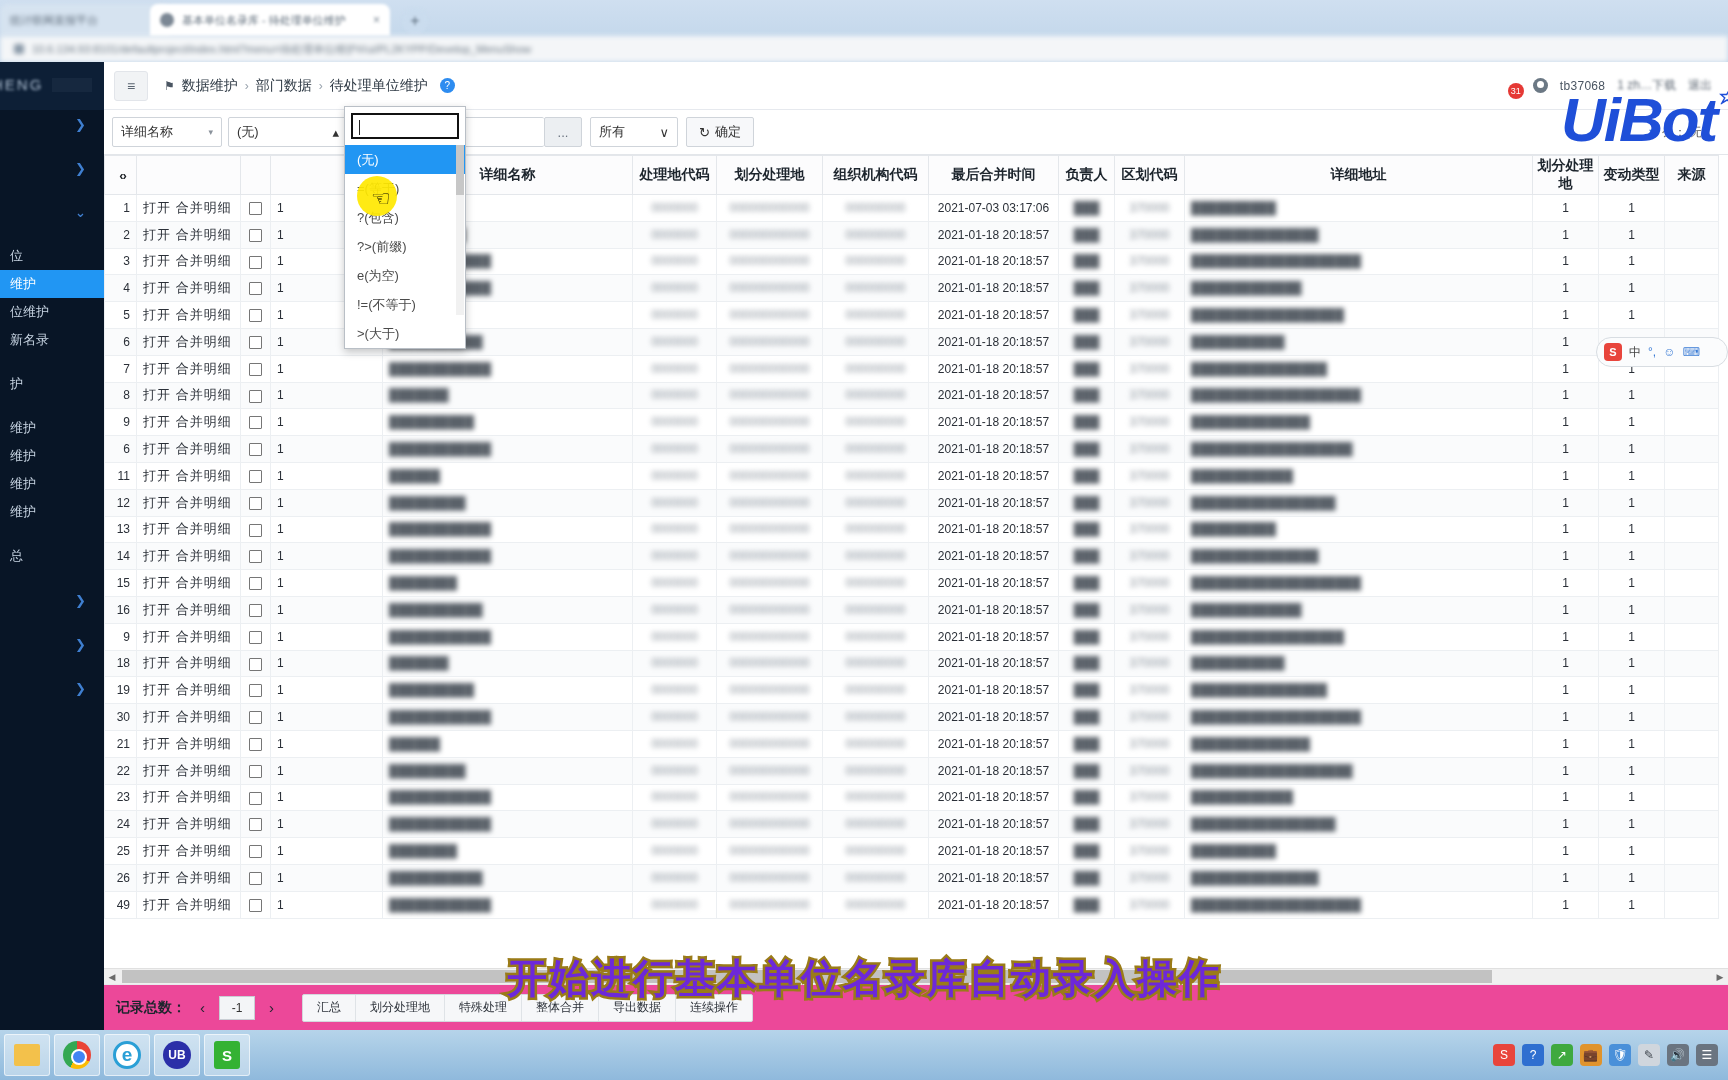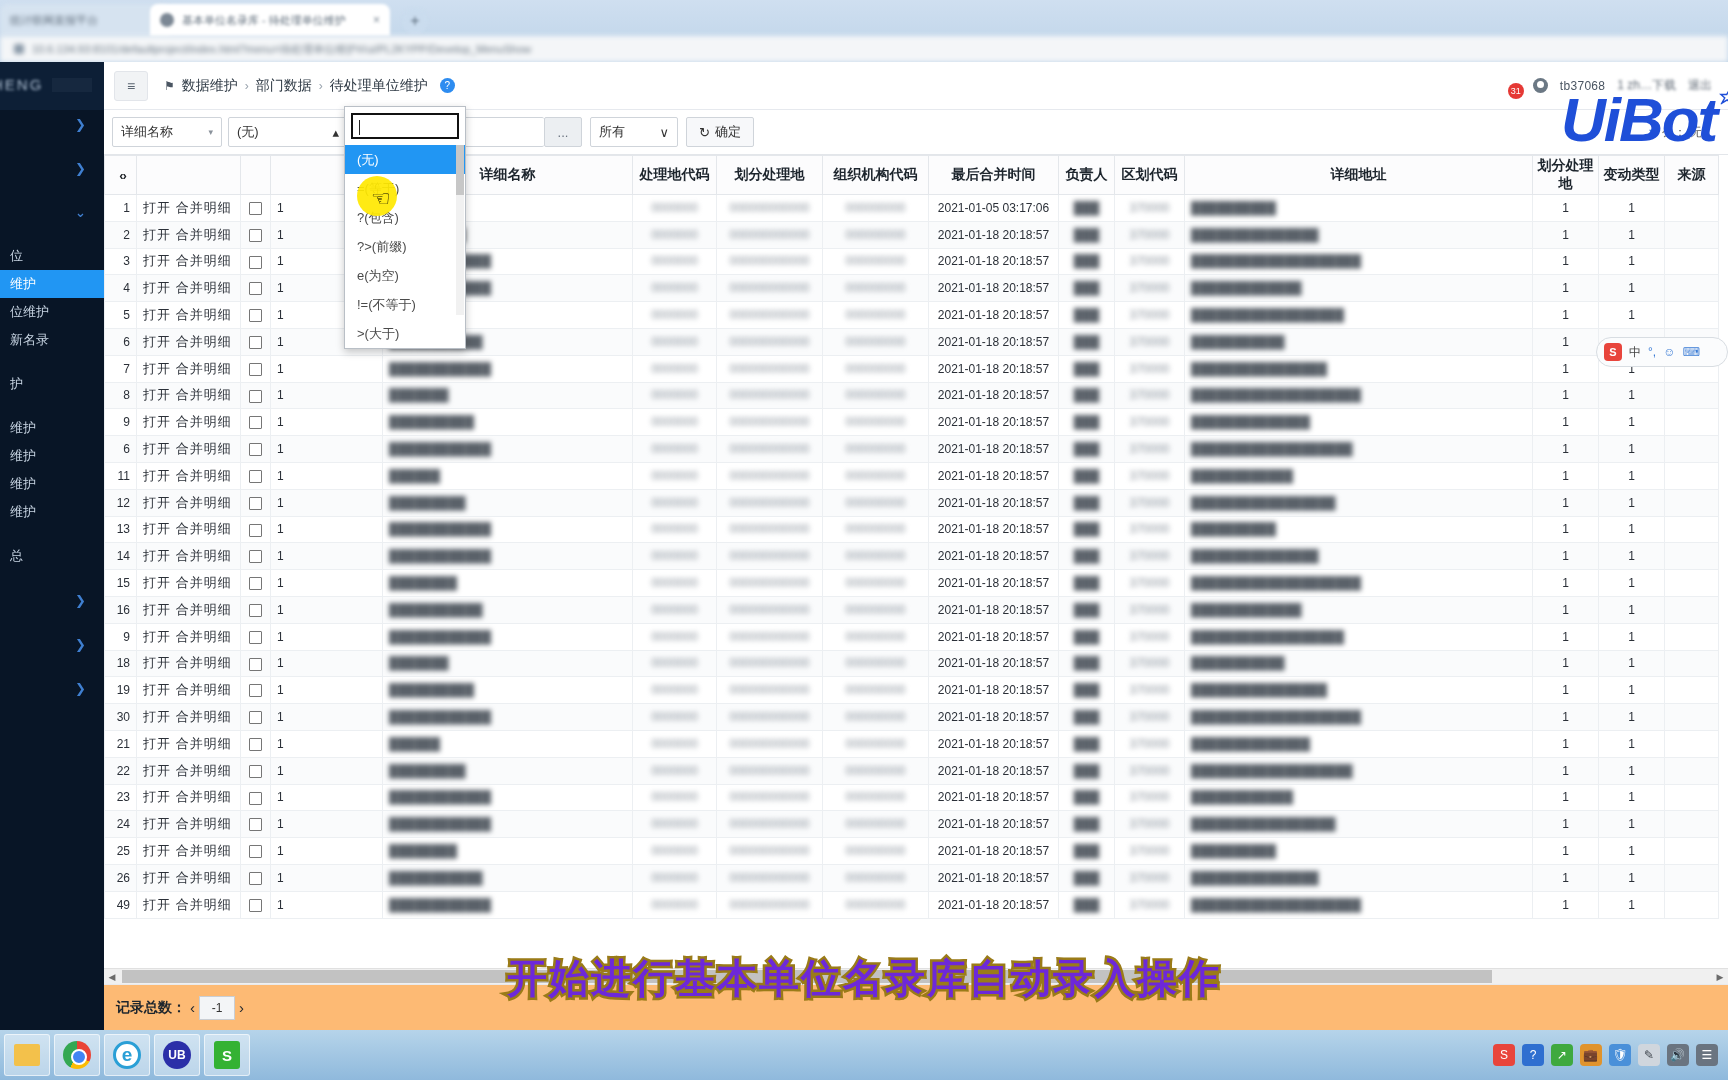--- a/index.html
+++ b/index.html
@@ -140,21 +140,21 @@
 
   
   #hscroll { position:absolute; left:0; bottom:46px; width:1624px; height:16px;
     background:#f0f0f0; border-top:1px solid #e0e0e0; display:flex; align-items:center; }
   #hscroll .arw { width:16px; text-align:center; font-size:9px; color:#6b6b6b; }
   #hscroll .track { flex:1; height:13px; background:#f0f0f0; position:relative; }
   #hscroll .thumb { position:absolute; left:2px; top:0; width:1370px; height:13px; background:#c2c2c2; }
 
   
   #footer { position:absolute; left:0; bottom:0; width:1624px; height:46px;
-    background:#fdba74; display:flex; align-items:center; padding:0 12px; 
+    background:#ec4899; display:flex; align-items:center; padding:0 12px; gap:10px;
     border-top:1px solid #e8eaed; }
   #footer .lbl { font-size:14px; color:#1d252d; font-weight:bold; }
   #footer .pgarw { font-size:15px; color:#1d252d; padding:0 4px; }
   #footer .pgbox { width:36px; height:24px; border:1px solid #c9ced4; background:#f3f5f7;
     font-size:12px; color:#333; display:flex; align-items:center; justify-content:center; }
   .fbtns { display:flex; margin-left:14px; border:1px solid #d4d8dd; border-radius:2px;
     overflow:hidden; background:#f6f7f9; }
   .fbtn { height:26px; padding:0 14px; font-size:12px; color:#2b3038;
     display:flex; align-items:center; border-right:1px solid #dfe3e7; }
   .fbtn:last-child { border-right:none; }
@@ -378,21 +378,21 @@
         <tbody id="grid-body">
             <tr>
               <td class="idx">1</td>
               <td class="ops"><span>打开</span> <span>合并明细</span></td>
               <td class="chk"><span class="cbox"></span></td>
               <td>1</td>
               <td><span class="blurtxt">██████</span></td>
               <td class="cen"><span class="blurtxt lt">0000000</span></td>
               <td class="cen"><span class="blurtxt lt">000000000000</span></td>
               <td class="cen"><span class="blurtxt lt">000000000</span></td>
-              <td class="cen">2021-01-05   03:17:06</td>
+              <td class="cen">2021-07-03   03:17:06</td>
               <td class="cen"><span class="blurtxt">███</span></td>
               <td class="cen"><span class="blurtxt lt">370000</span></td>
               <td><span class="blurtxt">██████████</span></td>
               <td class="cen">1</td>
               <td class="cen">1</td>
               <td class="cen"></td>
             </tr>
             <tr class="alt">
               <td class="idx">2</td>
               <td class="ops"><span>打开</span> <span>合并明细</span></td>
@@ -845,20 +845,28 @@
           <div class="thumb"></div>
         </div>
       <div class="arw">▶</div>
     </div>
 
     <div id="footer">
       <span class="lbl">记录总数：</span>
       <span class="pgarw">‹</span>
       <span class="pgbox">-1</span>
       <span class="pgarw">›</span>
+      <div class="fbtns">
+        <div class="fbtn">汇总</div>
+        <div class="fbtn">划分处理地</div>
+        <div class="fbtn">特殊处理</div>
+        <div class="fbtn">整体合并</div>
+        <div class="fbtn">导出数据</div>
+        <div class="fbtn">连续操作</div>
+      </div>
     </div>
 
     <div id="op-dropdown">
       <div class="dd-input"><span class="car"></span></div>
       <div id="dd-list">
           <div class="dd-item active">(无)</div>
           <div class="dd-item fade">=(等于)</div>
           <div class="dd-item fade">?(包含)</div>
           <div class="dd-item fade">?&gt;(前缀)</div>
           <div class="dd-item fade">e(为空)</div>

